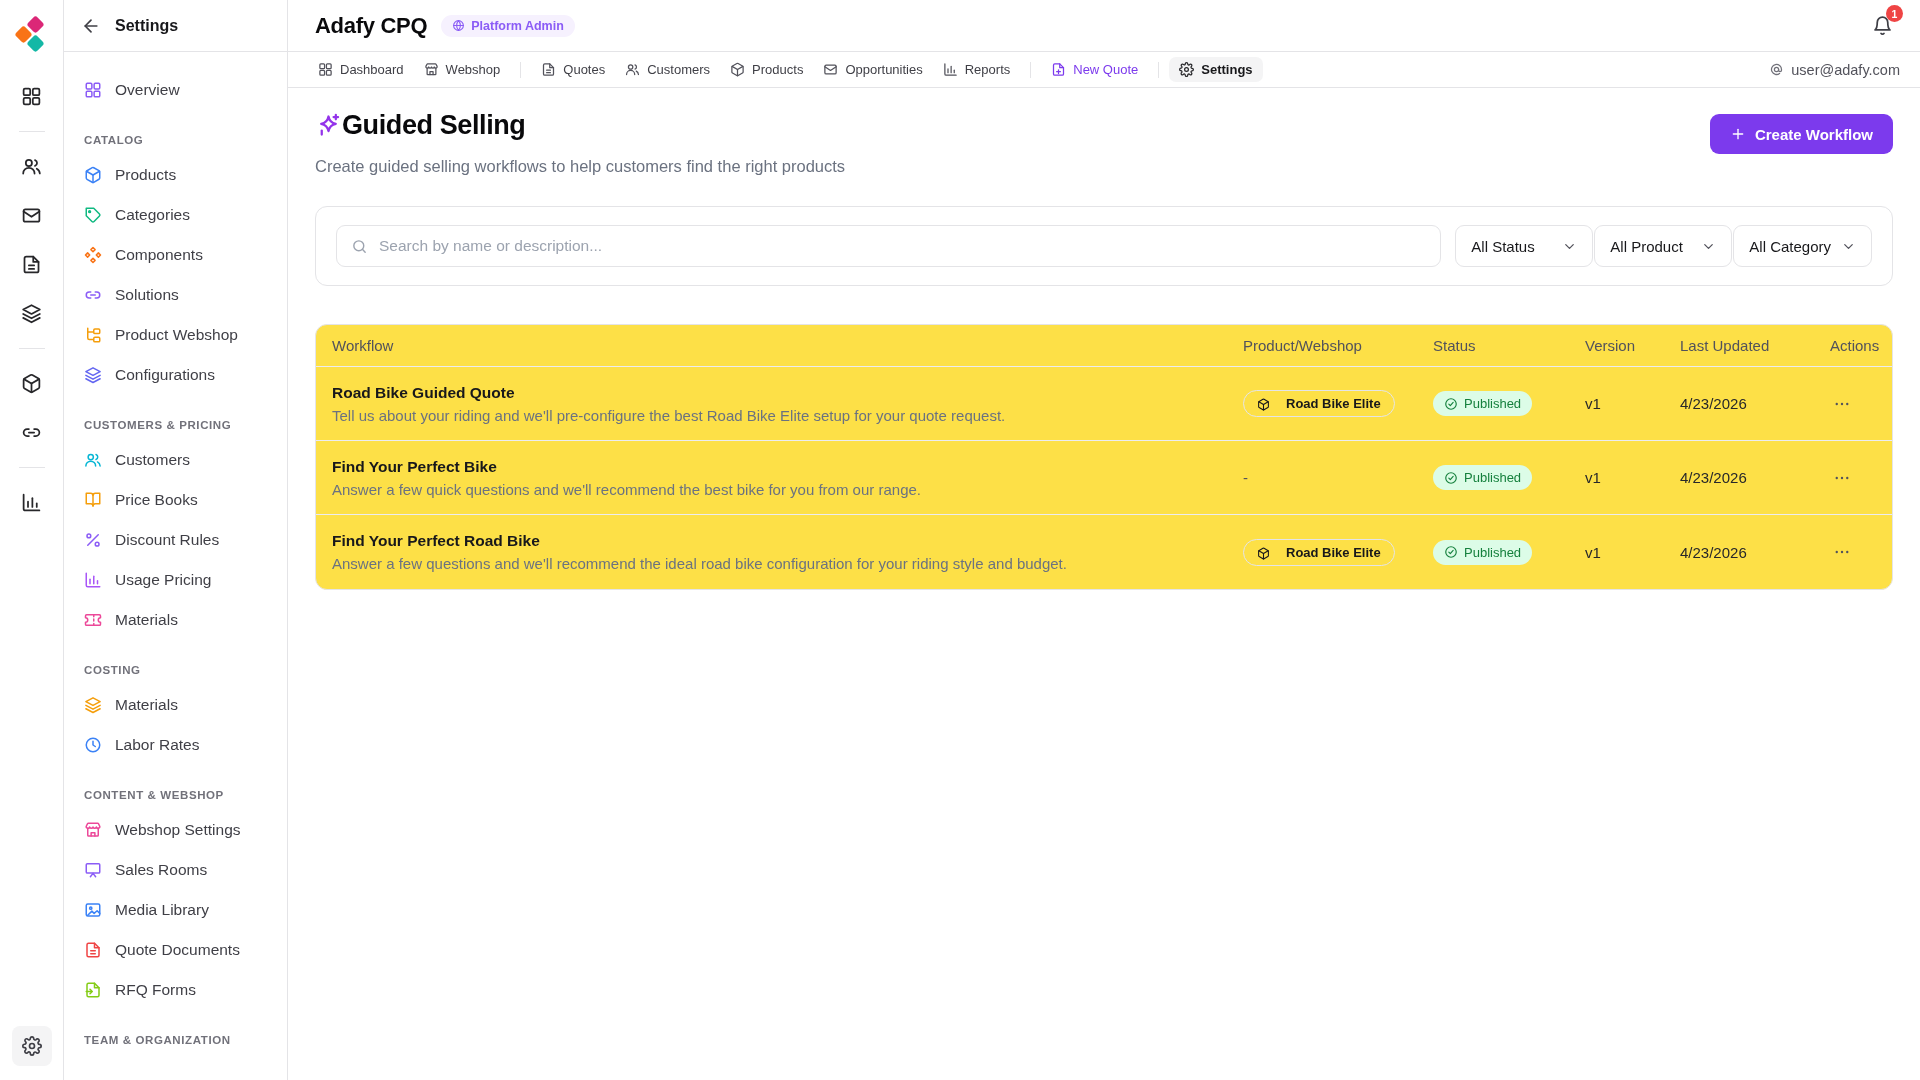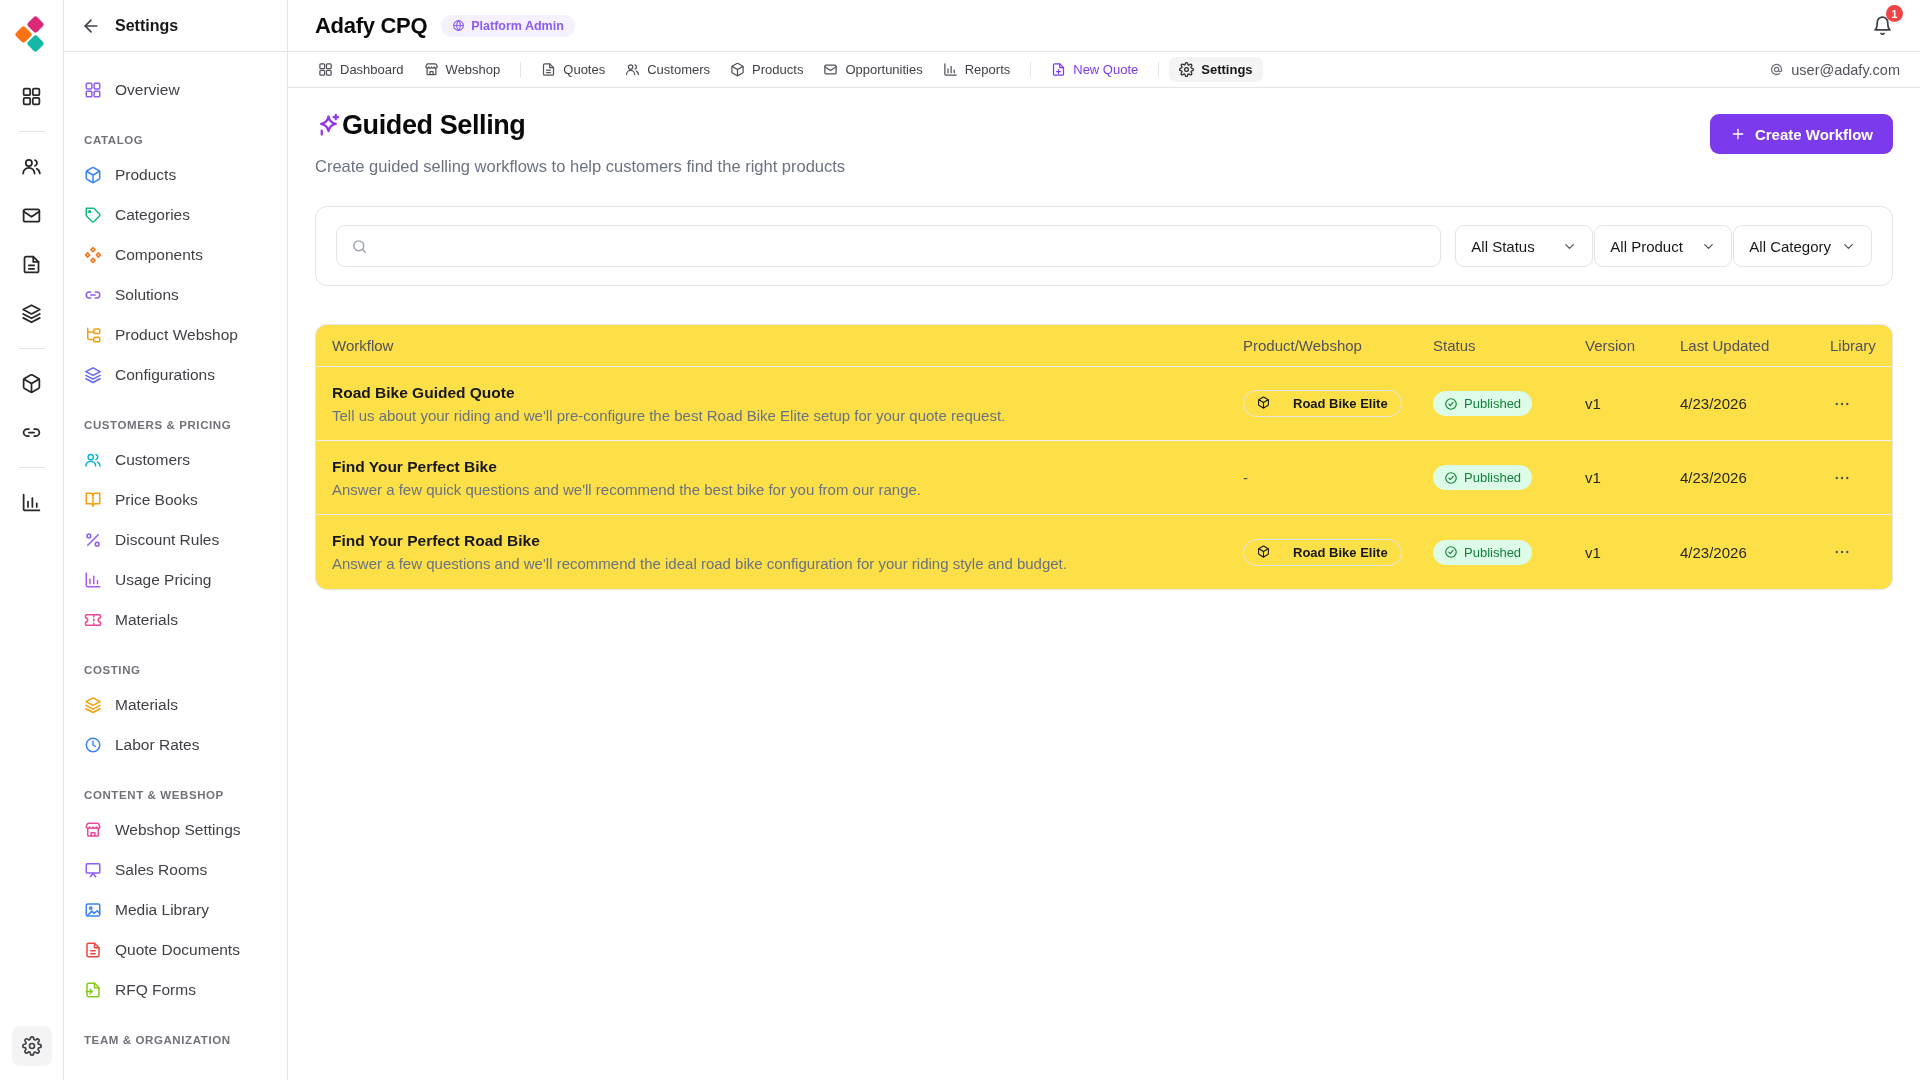--- a/index.html
+++ b/index.html
@@ -74,21 +74,21 @@
 
   .table-card { border:1px solid #e4e4e7; border-radius:12px; background:#fde047; overflow:hidden; }
   .thead, .trow { display:grid; grid-template-columns:1fr 190px 152px 95px 150px 78px; align-items:center; }
   .thead { height:42px; border-bottom:1px solid #ececf0; }
   .th { font-size:15px; font-weight:500; color:#52525b; padding:0 16px; white-space:nowrap; }
   .trow { height:74px; border-bottom:1px solid #ececf0; }
   .trow:last-child { border-bottom:none; }
   .cell { padding:0 16px; }
   .wf-name { font-size:15.5px; font-weight:700; color:#18181b; margin-bottom:5px; }
   .wf-desc { font-size:15px; color:#6b7280; }
-  .prod-pill { display:inline-flex; align-items:flex-start; gap:23px; border:1px solid #e4e4e7; border-radius:999px; padding:5px 13px; font-size:13px; font-weight:600; color:#18181b; white-space:nowrap; }
+  .prod-pill { display:inline-flex; align-items:flex-end; gap:16px; border:1px solid #e4e4e7; border-radius:999px; padding:5px 13px; font-size:13px; font-weight:600; color:#18181b; white-space:nowrap; }
   .prod-pill .ic { width:13px; height:13px; }
   .prod-pill.plain { border:none; padding:0; font-weight:400; font-size:15px; color:#52525b; }
   .status-pill { display:inline-flex; align-items:center; gap:6px; border-radius:999px; padding:5px 11px; font-size:13px; font-weight:500; white-space:nowrap; }
   .status-pill .ic { width:14px; height:14px; }
   .vcell { font-size:15px; color:#27272a; }
   .dots-btn { width:24px; height:24px; color:#52525b; display:flex; align-items:center; justify-content:center; }
   .dots-btn .ic { width:18px; height:18px; }
   .ic { display:inline-block; }
 </style>
 </head>
@@ -680,20 +680,21 @@
       </div>
 
       <div class="filter-card">
         <div class="search-box">
           <span class="ic">
               <svg viewBox="0 0 24 24" fill="none" stroke="currentColor" stroke-width="2" stroke-linecap="round" stroke-linejoin="round">
                 <circle cx="11" cy="11" r="7"></circle>
                 <path d="m20 20-3.6-3.6"></path>
               </svg>
             </span>
+          <input class="search-input" type="text" placeholder="Search by name or description..." style="">
         </div>
         <div style="display:flex;gap:1px;">
 
             <button class="drop">
               <span>All Status</span>
               <span class="ic">
                 <svg viewBox="0 0 24 24" fill="none" stroke="currentColor" stroke-width="2" stroke-linecap="round" stroke-linejoin="round">
                   <path d="m6 9 6 6 6-6"></path>
                 </svg>
               </span>
@@ -719,21 +720,21 @@
           </div>
       </div>
 
       <div class="table-card">
         <div class="thead">
           <div class="th">Workflow</div>
           <div class="th">Product/Webshop</div>
           <div class="th">Status</div>
           <div class="th">Version</div>
           <div class="th">Last Updated</div>
-          <div class="th">Library</div>
+          <div class="th">Actions</div>
         </div>
         <div>
 
             <div class="trow">
               <div class="cell">
                 <div class="wf-name">Road Bike Guided Quote</div>
                 <div class="wf-desc">Tell us about your riding and we'll pre-configure the best Road Bike Elite setup for your quote request.</div>
               </div>
               <div class="cell">
                 <span class="prod-pill">

